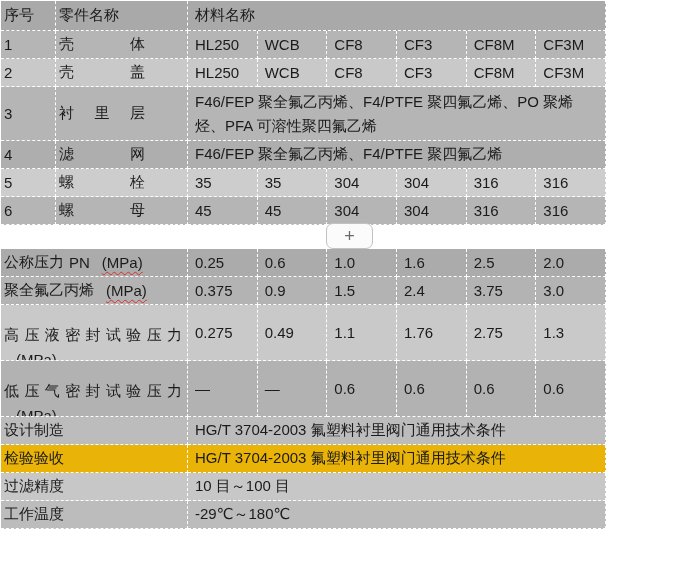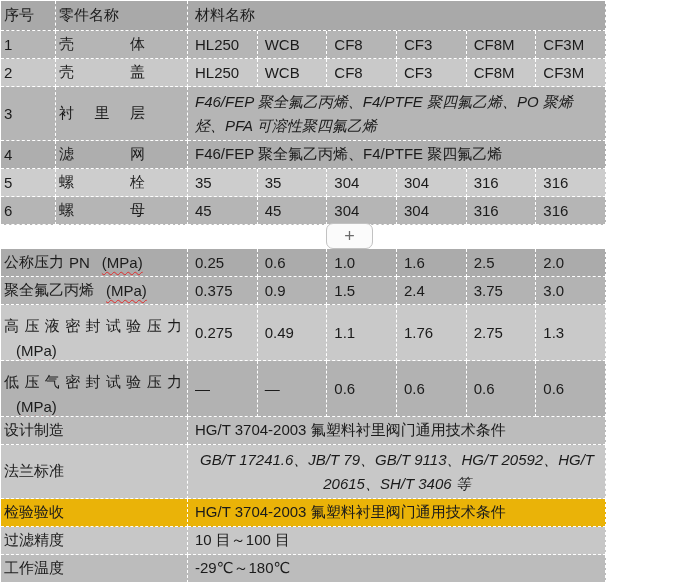--- a/index.html
+++ b/index.html
@@ -14,26 +14,26 @@
   .c3 { grid-template-columns:55px 132px 1fr; }
   .c8 { grid-template-columns:55px 132px repeat(6,1fr); }
   .cp { grid-template-columns:187px repeat(6,1fr); }
   .cs { grid-template-columns:187px 1fr;text-align:center; }
   .h30{height:30px} .h28{height:28px} .h54{height:54px} .h56{height:56px}
   .cell {
     border-right:1px dashed #ffffff; border-bottom:1px dashed #ffffff;
     display:flex; align-items:center; padding-left:7px; overflow:hidden;
   }
   .lab { padding-left:3px; }
-  .multi { display:block; padding-top:8px; }
+  .multi { display:block; padding-top:17px; }
   .pn { display:block; width:86px; text-align:justify; text-align-last:justify; }
   .jl { display:block; width:178px; text-align:justify; text-align-last:justify; line-height:25px; }
   .unit-line { display:block; line-height:25px; }
   .lat { margin-left:5px; }
-  .wrap2 { display:block; line-height:24px; padding-right:6px;font-style:italic; }
+  .wrap2 { display:block; line-height:24px; padding-right:6px; }
   .sq {
     text-decoration:underline; text-decoration-style:wavy;
     text-decoration-color:#e02b2b; text-decoration-thickness:1px;
     text-underline-offset:3px;
     margin-left:12px;
   }
   
   .bg-h  .cell{background:#a9a9a9}
   .bg-r1 .cell{background:#b5b5b5}
   .bg-r2 .cell{background:#c9c9c9}
@@ -315,28 +315,20 @@
 
   <div class="row cs h28 bg-s0">
     <div class="cell lab">
         <span>设计制造</span>
       </div>
     <div class="cell">
         <span>HG/T 3704-2003 氟塑料衬里阀门通用技术条件</span>
       </div>
   </div>
 
-  <div class="row cs h54 bg-s1">
-    <div class="cell lab">
-        <span>法兰标准</span>
-      </div>
-    <div class="cell">
-        <span class="wrap2">GB/T 17241.6、JB/T 79、GB/T 9113、HG/T 20592、HG/T 20615、SH/T 3406 等</span>
-      </div>
-  </div>
 
   <div class="row cs h28 bg-s2">
     <div class="cell lab">
         <span>检验验收</span>
       </div>
     <div class="cell">
         <span>HG/T 3704-2003 氟塑料衬里阀门通用技术条件</span>
       </div>
   </div>
 

